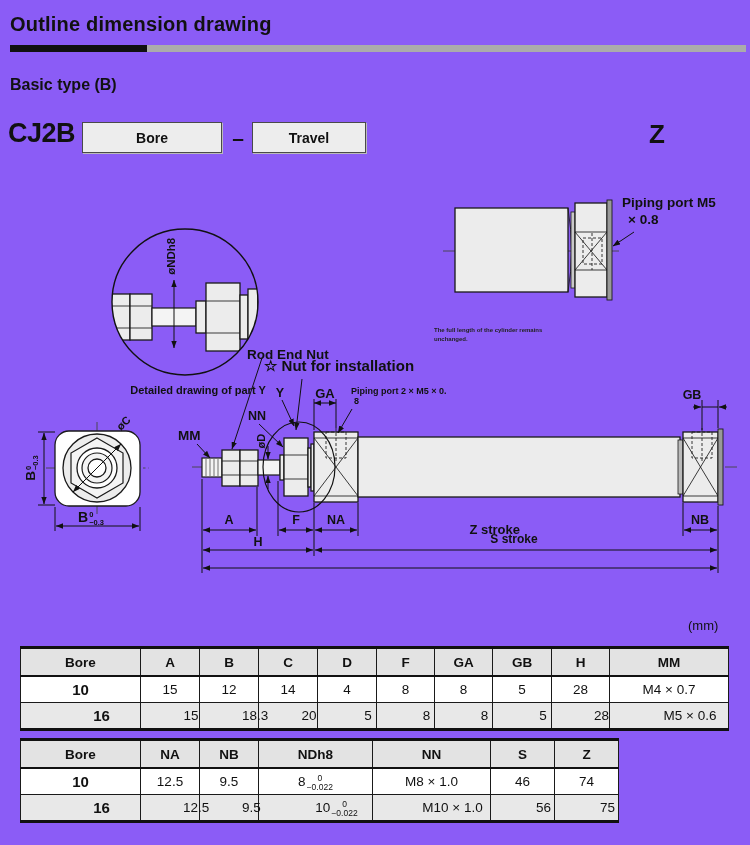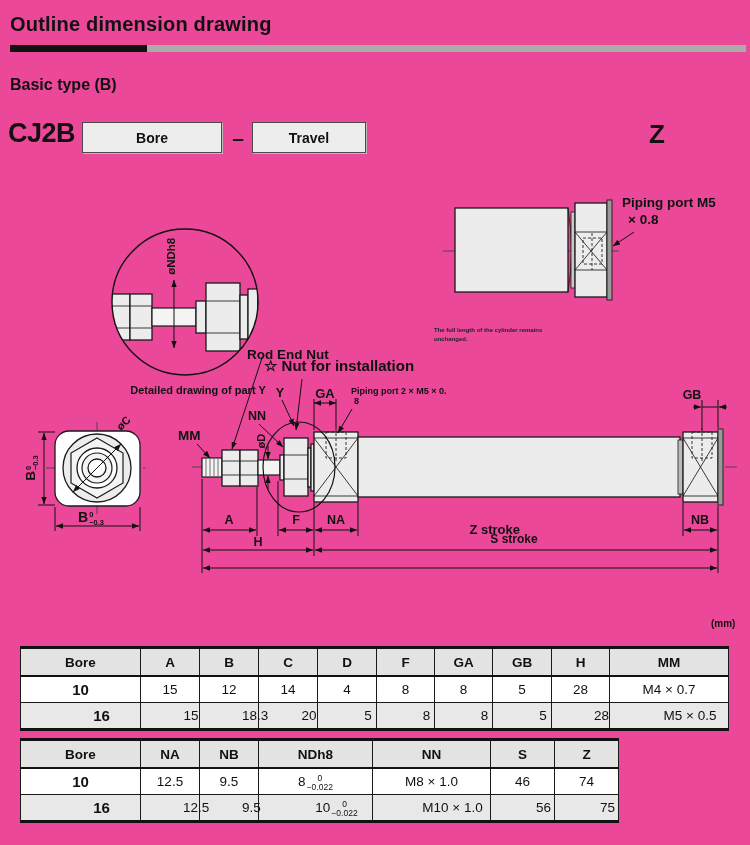--- a/index.html
+++ b/index.html
@@ -1,17 +1,17 @@
 <!DOCTYPE html>
 <html><head>
 <meta charset="utf-8">
 <style>
   html,body{margin:0;padding:0;background:#fff;}
   body{width:750px;height:845px;font-family:"Liberation Sans",sans-serif;color:#111;}
-  .canvas{position:relative;width:750px;height:845px;background:#ec4899;overflow:hidden;}
+  .canvas{position:relative;width:750px;height:845px;background:#8b5cf6;overflow:hidden;}
   .abs{position:absolute;}
   .lbl{position:absolute;font-weight:700;color:#111;white-space:nowrap;line-height:1.1;}
   .ctr{text-align:center;}
   .page-title{left:10px;top:13px;font-size:20px;font-weight:700;letter-spacing:0.2px;}
   .title-rule{left:10px;top:45px;width:736px;height:7px;display:flex;}
   .rule-black{width:137px;height:7px;background:#111;}
   .rule-gray{flex:1;height:7px;background:#ababab;}
   .section-h{left:10px;top:76px;font-size:16px;font-weight:700;}
   .model-prefix{left:8px;top:119px;font-size:27px;font-weight:700;letter-spacing:-0.5px;}
   .model-suffix{left:649px;top:120px;font-size:26px;font-weight:700;}
@@ -19,21 +19,21 @@
   .mdash{left:224px;top:122px;width:28px;height:31px;display:flex;align-items:center;justify-content:center;font-size:21px;font-weight:700;}
   .tolstack{display:inline-flex;flex-direction:column;line-height:1;font-size:7.5px;font-weight:700;transform:translateY(1px);}
   .tolstack.tbl{font-size:8.5px;font-weight:400;margin-left:1px;transform:translateY(1px);}
   .note{position:absolute;font-size:6px;font-weight:700;color:#222;line-height:1.5;}
   .dim-table{position:absolute;border-collapse:collapse;table-layout:fixed;border-top:3px solid #111;border-bottom:3px solid #111;background:#fff;}
   .dim-table th,.dim-table td{border:1.2px solid #1a1a1a;text-align:center;vertical-align:middle;padding:0;}
   .dim-table th{height:26px;background:#e3e3e3;font-size:13.5px;font-weight:700;border-bottom:2.2px solid #111;}
   .dim-table td{height:25px;font-size:13.5px;font-weight:400;margin-top:40px;}
   .dim-table td.bore{font-size:15px;font-weight:700;}
   .dim-table tr.alt td{background:#e8e8e8;padding-left:42px;}
-  .units{position:absolute;left:711px;top:618px;font-size:10px;font-weight:700;}
+  .units{position:absolute;left:688px;top:618px;font-size:13px;font-weight:400;}
   .ndval{display:inline-flex;align-items:center;justify-content:center;}
   
   .cl{stroke:#444;stroke-width:0.9;stroke-dasharray:12 3 2.5 3;fill:none;}
   .ol{fill:#ececec;stroke:#1a1a1a;stroke-width:1.3;}
   .ol2{fill:#f4f4f4;stroke:#1a1a1a;stroke-width:1.2;}
   .olw{fill:#fff;stroke:#1a1a1a;stroke-width:1.3;}
   .thin{fill:none;stroke:#1a1a1a;stroke-width:0.85;}
   .vthin{fill:none;stroke:#1a1a1a;stroke-width:0.6;}
   .dim{fill:none;stroke:#111;stroke-width:1;}
   .dsh{fill:none;stroke:#222;stroke-width:0.9;stroke-dasharray:3 2;}
@@ -302,21 +302,21 @@
     <tr class="alt">
       <td class="bore">16</td>
       <td>15</td>
       <td>18.3</td>
       <td>20</td>
       <td>5</td>
       <td>8</td>
       <td>8</td>
       <td>5</td>
       <td>28</td>
-      <td>M5 × 0.5</td>
+      <td>M5 × 0.6</td>
     </tr>
   </tbody>
     </table>
 
   <table class="dim-table" style="left:20px;top:738px;width:598px;">
     <colgroup>
       <col style="width:120px">
         <col style="width:59px">
         <col style="width:59px">
         <col style="width:114px">

